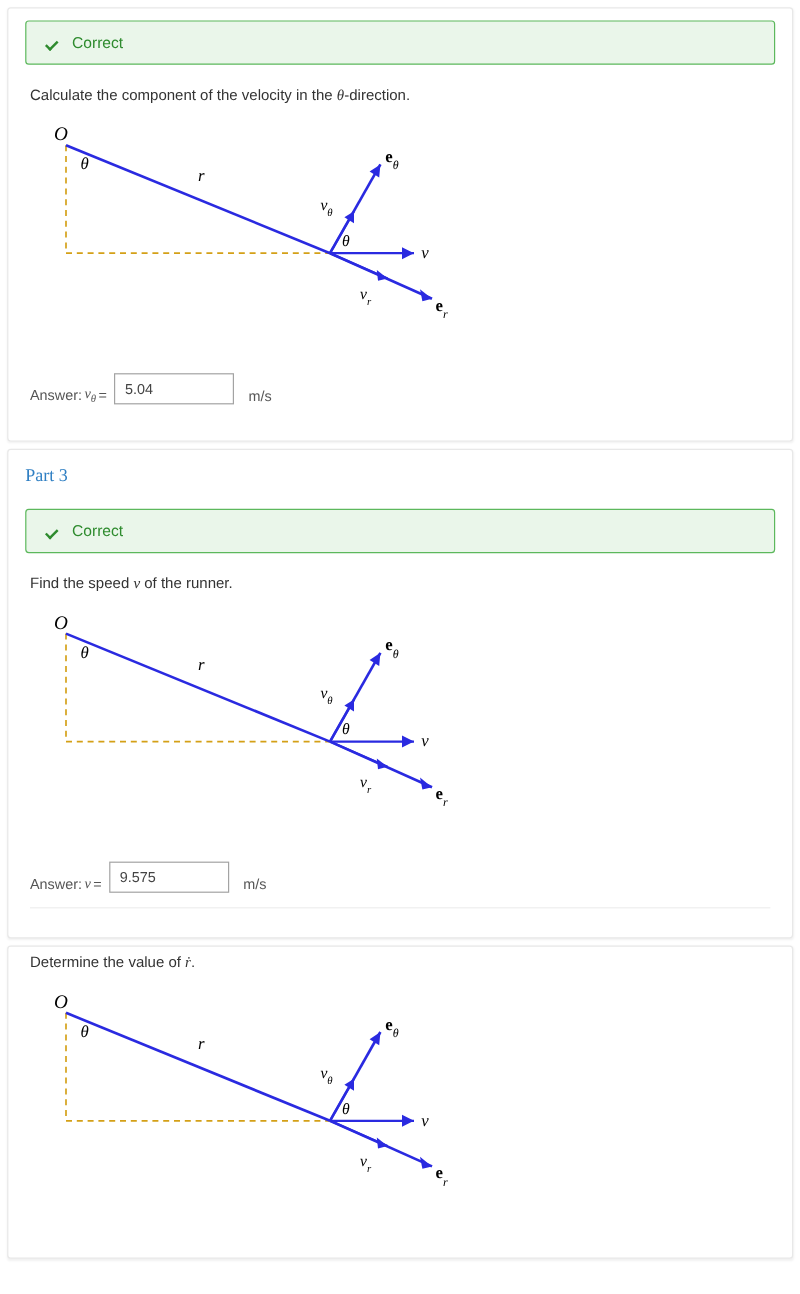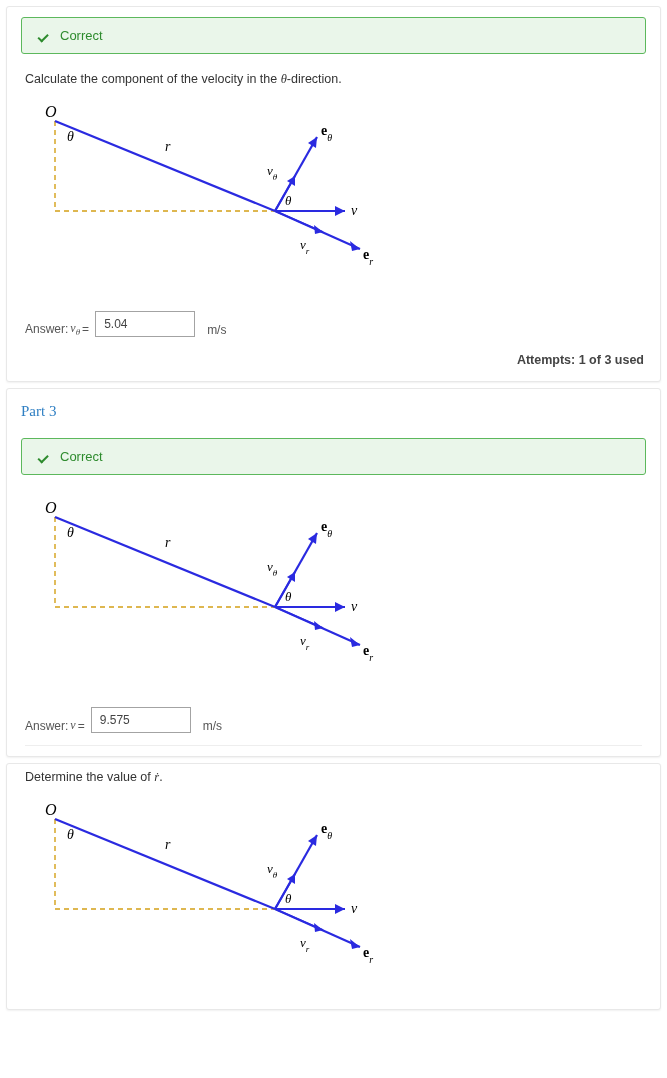--- a/index.html
+++ b/index.html
@@ -7,21 +7,21 @@
     font-family: Helvetica, Arial, sans-serif;
     font-size: 13px;
     color: #444;
     background: #fff;
     width: 667px;
   }
   .panel {
     border: 1px solid #e8e8e8;
     border-radius: 3px;
     margin: 6px;
-    padding: 0 0 10px 0;
+    padding: 0 0 24px 0;
     background: #fff;
     box-shadow: 0 1px 2px rgba(0,0,0,0.06);
   }
   .part-header {
     color: #2f7fc3;
     font-size: 15px;
     padding: 14px 14px 8px 14px;
     font-weight: 400;
     font-family: Liberation Serif, serif;
   }
@@ -147,29 +147,29 @@
       <text x="242" y="74" font-family="Times New Roman" font-style="italic" font-size="13">v<tspan baseline-shift="sub" font-size="9">θ</tspan></text>
 
       <text x="260" y="104" font-family="Times New Roman" font-style="italic" font-size="13">θ</text>
     </svg>
   </div>
   <div class="answer-row">
     <span class="answer-label">Answer: <span class="ital">v<sub>θ</sub></span> =</span>
     <input class="ans-input" value="5.04" style="">
     <span class="unit">m/s</span>
   </div>
-  <div class="attempts">Attempts: 1 of 3 used</div>
 </div>
 
 <div class="panel">
   <div class="part-header">Part 3</div>
   <div class="correct-banner">
     <span class="check-icon"></span>
     <span class="correct-text">Correct</span>
   </div>
+  <div class="prompt">Find the speed <span class="ital">v</span> of the runner.</div>
   <div class="figure-container">
     <svg class="figure-svg" width="360" height="190" viewBox="0 0 360 190">
       <text x="20" y="16" font-family="Times New Roman" font-style="italic" font-size="16">O</text>
       <path d="M 30 20 L 30 110 L 250 110" stroke="#d4a017" stroke-width="1.4" stroke-dasharray="5 4" fill="none"></path>
       <text x="42" y="40" font-family="Times New Roman" font-style="italic" font-size="14">θ</text>
       <line x1="30" y1="20" x2="250" y2="110" stroke="#2a2ae0" stroke-width="2.2"></line>
       <text x="140" y="50" font-family="Times New Roman" font-style="italic" font-size="14">r</text>
       <line x1="250" y1="110" x2="335" y2="148" stroke="#2a2ae0" stroke-width="2.2"></line>
       <polygon points="335,148 325,140 327,150" fill="#2a2ae0"></polygon>
       <text x="338" y="158" font-family="Times New Roman" font-size="14"><tspan font-weight="bold">e</tspan><tspan font-style="italic" baseline-shift="sub" font-size="10">r</tspan></text>

